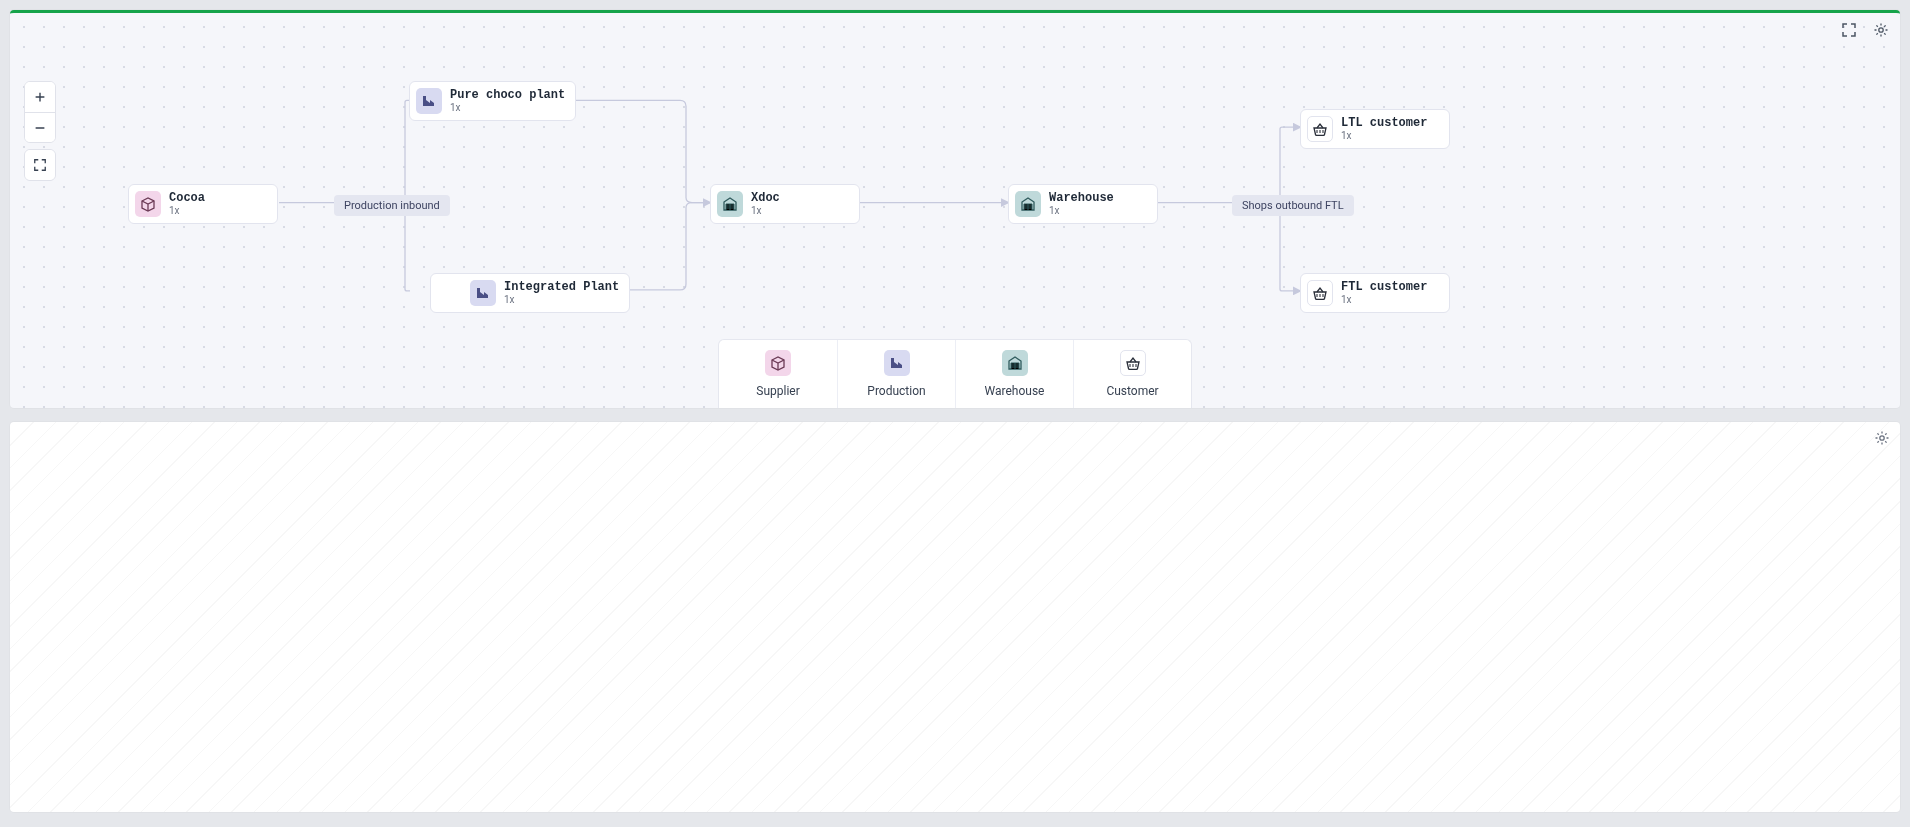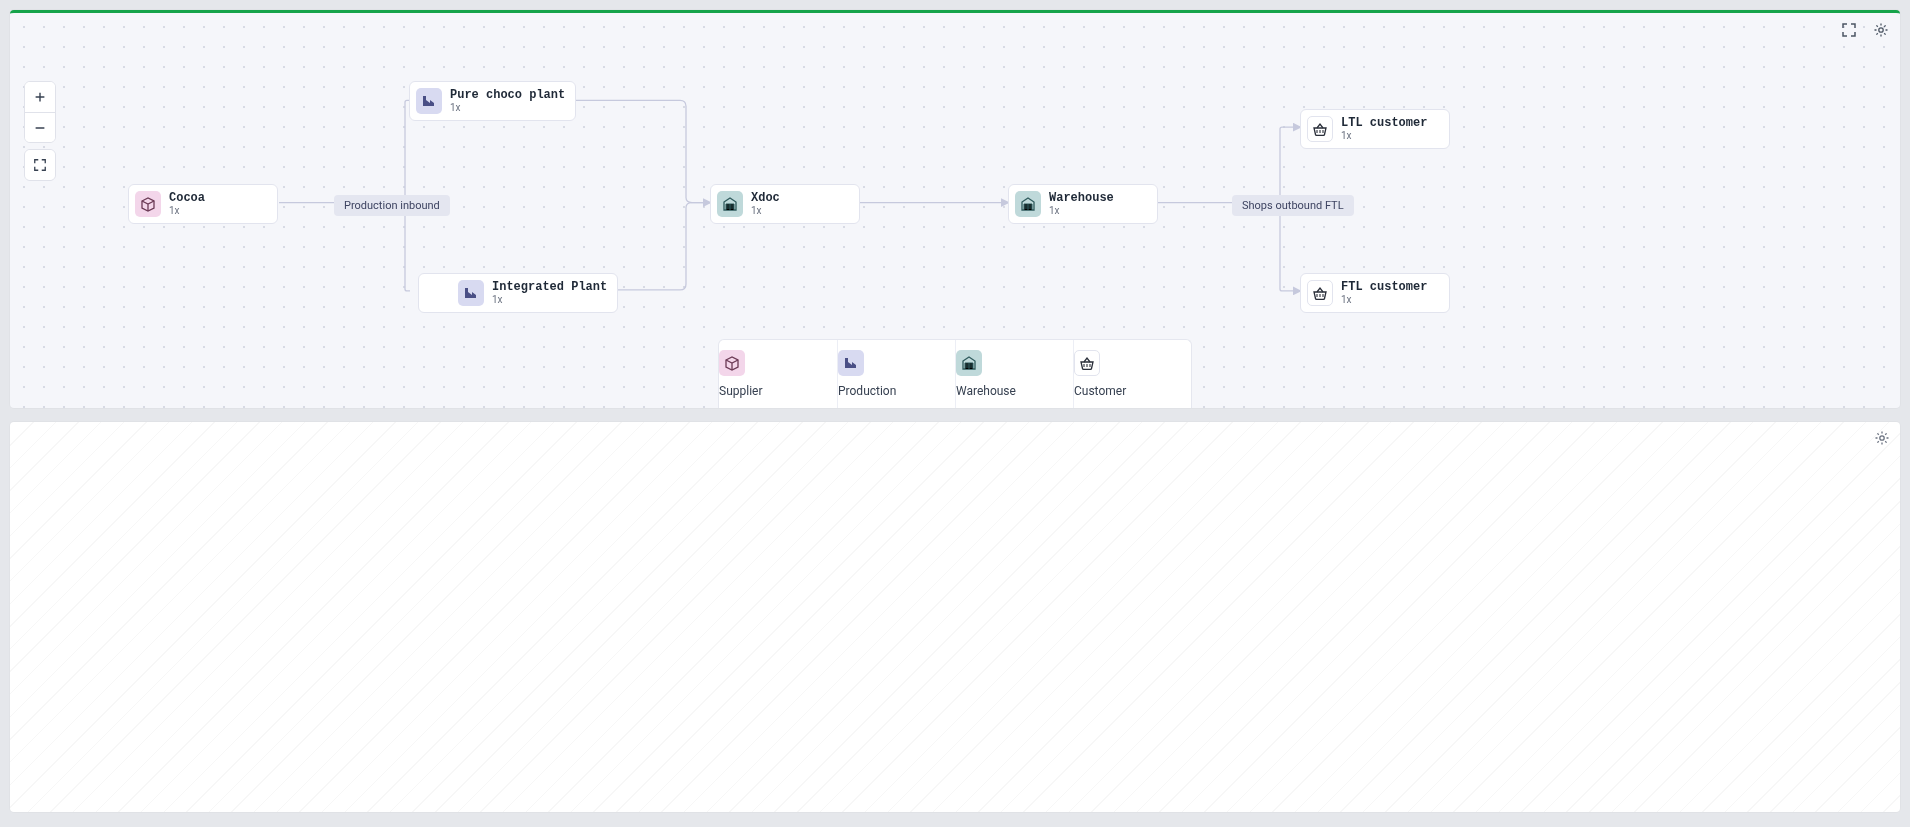--- a/index.html
+++ b/index.html
@@ -127,21 +127,21 @@
     border: 1px solid #e5e7ef;
     border-bottom: none;
     border-radius: 6px 6px 0 0;
     z-index: 10;
   }
   .palette-item {
     width: 118px;
     padding: 10px 0 10px;
     display: flex;
     flex-direction: column;
-    align-items: flex-start;
+    align-items: center;
     gap: 8px;
     cursor: grab;
   }
   .palette-item + .palette-item { border-left: 1px solid #eceef5; }
   .palette-item .pic {
     width: 26px; height: 26px;
     border-radius: 5px;
     display: flex; align-items: center; justify-content: center;
   }
   .palette-item .pic svg { width: 16px; height: 16px; }
@@ -306,21 +306,21 @@
           <svg viewBox="0 0 16 16">
             <use href="#svg-factory"></use>
           </svg>
         </span>
       <span class="txt">
         <div class="title">Pure choco plant</div>
         <div class="sub">1x</div>
       </span>
     </div>
 
-    <div class="node" style="left:408px; top:260px;padding-left:39px;">
+    <div class="node" style="left:420px; top:260px;padding-left:39px;">
       <span class="icon ic-production">
           <svg viewBox="0 0 16 16">
             <use href="#svg-factory"></use>
           </svg>
         </span>
       <span class="txt">
         <div class="title">Integrated Plant</div>
         <div class="sub">1x</div>
       </span>
     </div>

